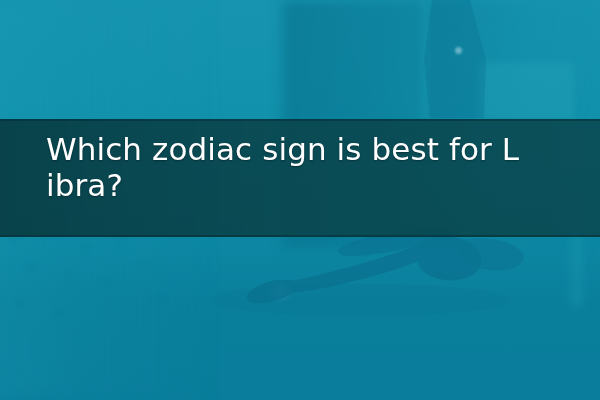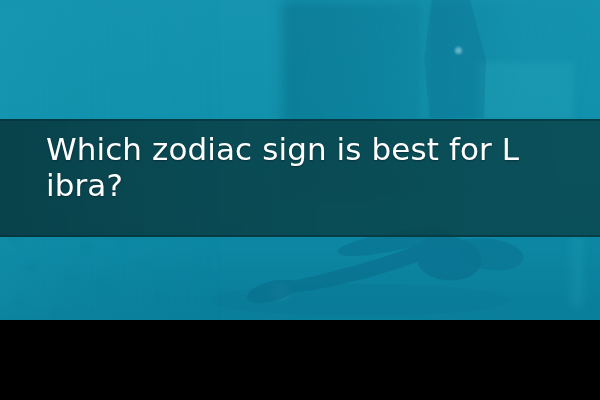--- a/index.html
+++ b/index.html
@@ -8,21 +8,21 @@
     padding: 0;
     background: #000;
   }
   body {
     font-family: "Liberation Sans", sans-serif;
   }
 
   .canvas {
     position: relative;
     width: 600px;
-    height: 320px;
+    height: 400px;
     overflow: hidden;
     background: #1293ae;
   }
 
   
   .bg-base {
     position: absolute;
     inset: 0;
     background:
       linear-gradient(180deg,

